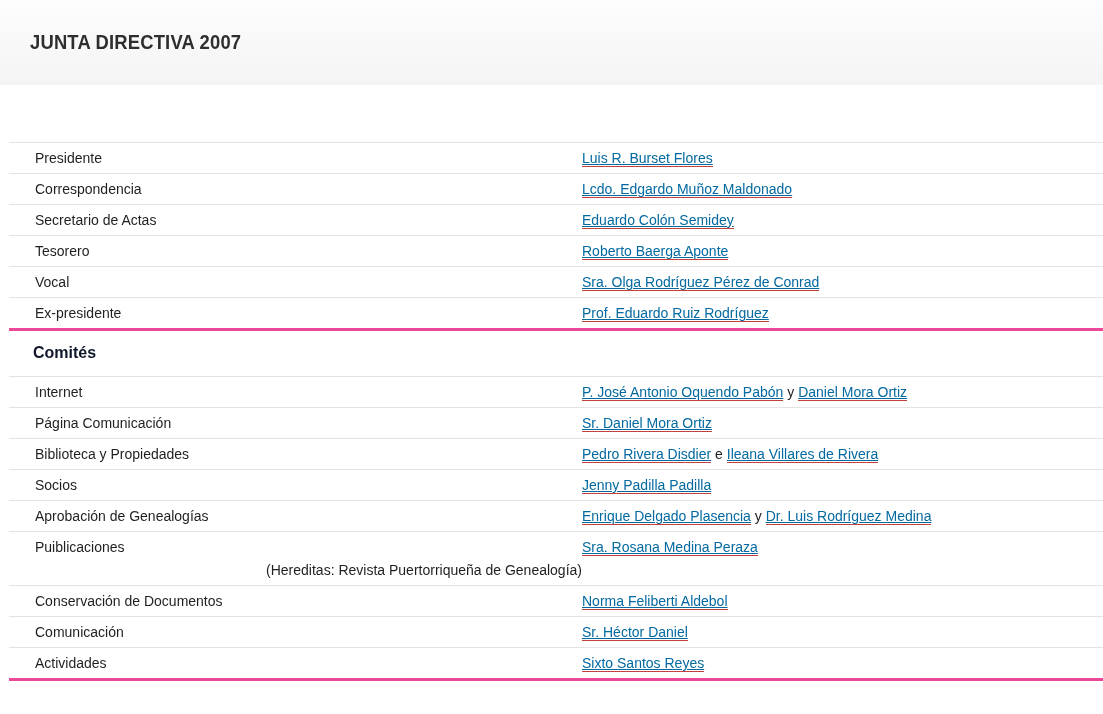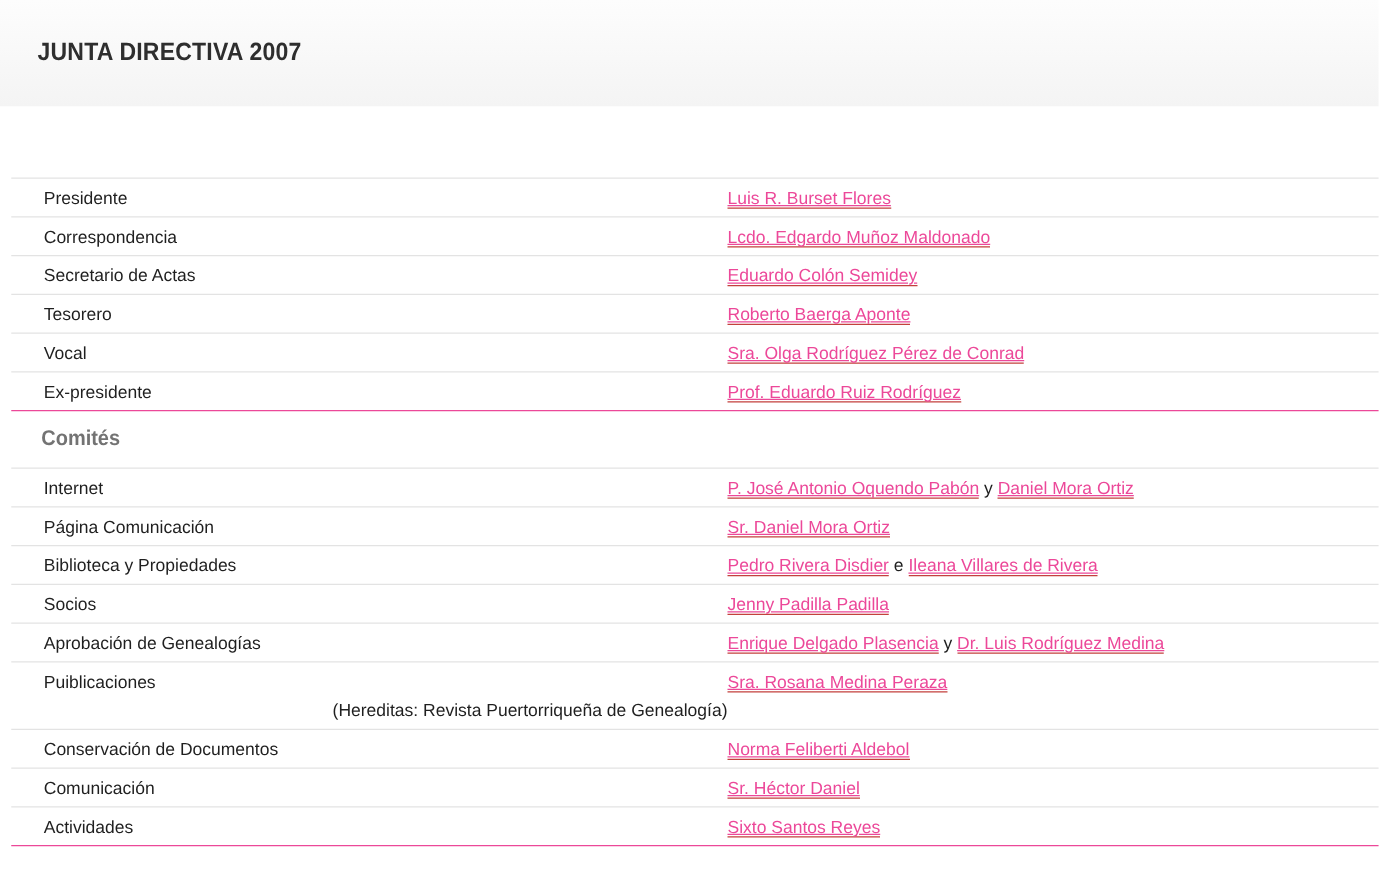--- a/index.html
+++ b/index.html
@@ -25,48 +25,48 @@
     transform: scaleX(0.92);
     transform-origin: left center;
     white-space: nowrap;
   }
   
   .content {
     margin-top: 57px;
     margin-left: 9px;
   }
   .table {
-    border-bottom: 1px solid #ec4899;
+    border-bottom: 3px solid #ec4899;
   }
   .row {
     display: flex;
     border-top: 1px solid #e3e3e3;
     font-size: 14px;
     color: #1f1f1f;
     line-height: 17px;
   }
   .cell { padding: 7px 0 6px; }
   .cell.role {
     width: 573px;
     flex: 0 0 573px;
     padding-left: 26px;
   }
   .cell.names { flex: 1; }
   .role-note { display: block; margin-top: 6px; text-align: right; }
   a.member-link {
-    color: #ec4899;
+    color: #0369a1;
     text-decoration: underline;
     border-bottom: 1px solid #c4403d;
     cursor: pointer;
   }
   .sep { color: #1f1f1f; }
   .section-heading {
     font-size: 17px;
     font-weight: 700;
-    color: #737373;
+    color: #0f172a;
     padding: 12px 0 13px 24px;
     transform-origin: left center;
   }
   .section-heading span {
     display: inline-block;
     transform: scaleX(0.94);
     transform-origin: left center;
   }
 </style>
 </head>

